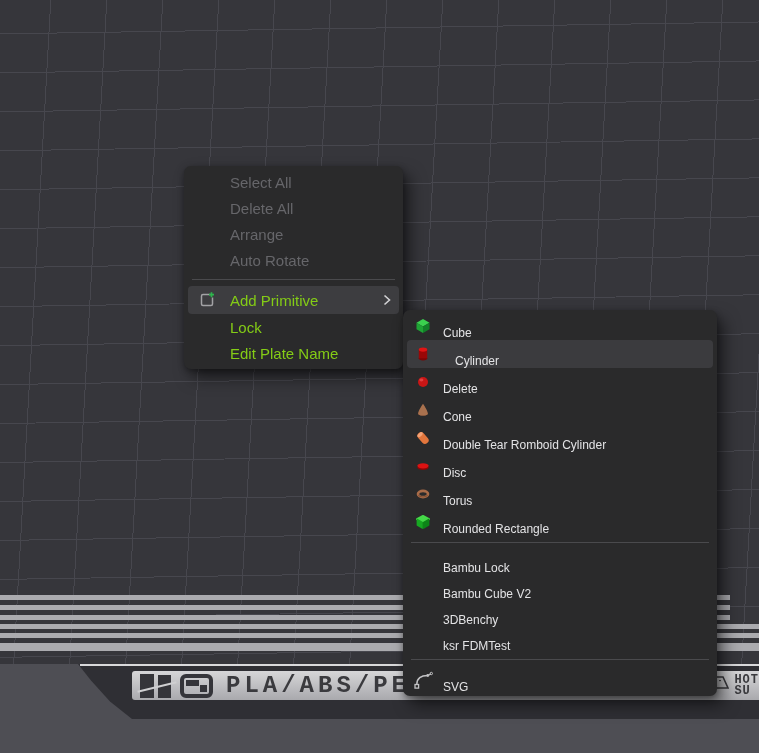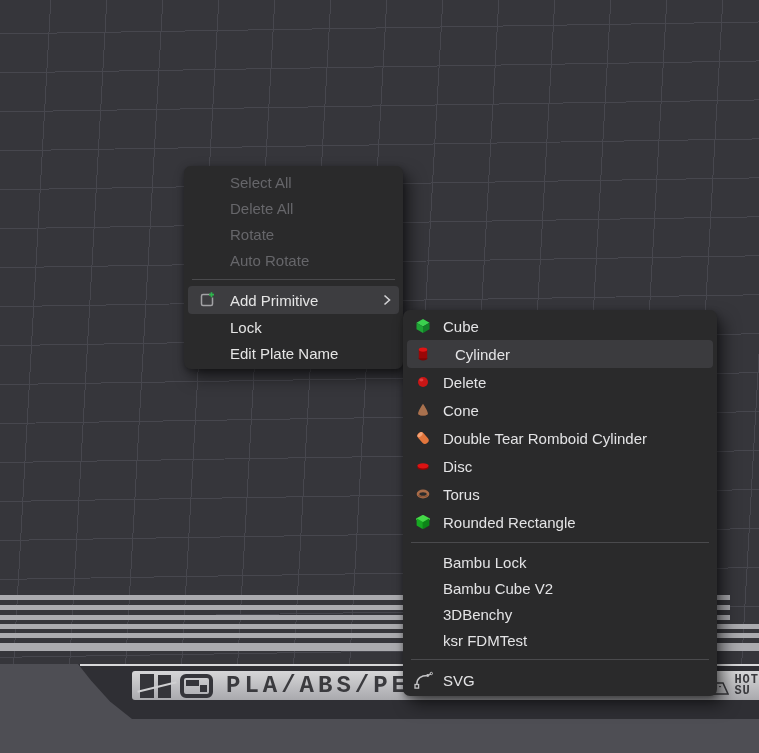--- a/index.html
+++ b/index.html
@@ -41,41 +41,41 @@
   .logo1 .bl{left:0;top:0;width:14px;height:24px;}
   .logo1 .br{left:18px;top:1px;width:13px;height:23px;}
   .logo1 .diag{position:absolute;left:-3px;top:12px;width:40px;height:2px;background:#cfcfd1;
        transform:rotate(-14deg);}
   .logo2{position:relative;width:33px;height:24px;flex:0 0 auto;box-sizing:border-box;
        border:4px solid #35353a;border-radius:6px;}
   .logo2 .g1{position:absolute;left:2px;top:2px;right:10px;bottom:8px;background:#35353a;}
   .logo2 .g2{position:absolute;right:2px;bottom:2px;width:7px;height:7px;background:#35353a;}
   .plate-label{margin-left:6px;font-family:"Liberation Mono",monospace;font-weight:bold;
        font-size:24px;letter-spacing:4px;color:#3a3a3e;white-space:nowrap;}
-  .hot-group{margin-left:auto;display:flex;align-items:flex-end;gap:5px;flex:0 0 auto;}
+  .hot-group{margin-left:auto;display:flex;align-items:flex-start;gap:5px;flex:0 0 auto;}
   .hot-text{font-family:"Liberation Mono",monospace;font-weight:bold;font-size:12px;
        line-height:10.5px;letter-spacing:1px;color:#3a3a3e;white-space:nowrap;}
 
   
   .menu{position:absolute;background:#2a2a2b;border-radius:7px;z-index:10;
         box-shadow:7px 9px 16px rgba(0,0,0,0.5), 0 2px 6px rgba(0,0,0,0.35);}
   #main-menu{left:184px;top:166px;width:219px;padding:3px 0;text-align:right;}
   #sub-menu{left:403px;top:310px;width:314px;padding:2px 0;}
 
   .mi{position:relative;display:flex;align-items:center;height:26px;margin:0 4px;
-      border-radius:4px;font-size:15px;color:#e5e5e5;padding:0 8px 0 42px;cursor:default;}
+      border-radius:4px;font-size:15px;color:#84cc16;padding:0 8px 0 42px;cursor:default;}
   .mi.disabled{color:#66666a;}
   .mi.hl{background:#3d3d40;}
   .mi.tall{height:28px;}
   .mi .ico{position:absolute;left:10px;top:50%;transform:translateY(-50%);
       width:18px;height:18px;display:flex;align-items:center;justify-content:center;}
   .mi .chev{margin-left:auto;display:flex;align-items:center;}
 
-  .smi{position:relative;display:flex;align-items:center;height:28px;margin:0 4px;
-      border-radius:4px;font-size:15px;color:#e3e3e5;padding:0 8px 0 36px;cursor:default;}
+  .smi{position:relative;display:flex;align-items:flex-end;height:28px;margin:0 4px;
+      border-radius:4px;font-size:12px;color:#e3e3e5;padding:0 8px 0 36px;cursor:default;}
   .smi.hl{background:#3b3b3e;padding-left:48px;}
   .smi.short{height:26px;}
   .smi .ico{position:absolute;left:6px;top:50%;transform:translateY(-50%);
       width:20px;height:20px;display:flex;align-items:center;justify-content:center;}
 
   .sep{height:1px;background:#4a4a4d;margin:6px 8px;}
 </style>
 </head>
 <body>
 
@@ -119,21 +119,21 @@
   </div>
 
   <div class="menu" id="main-menu">
     <div class="mi disabled">
       <span>Select All</span>
     </div>
     <div class="mi disabled">
       <span>Delete All</span>
     </div>
     <div class="mi disabled">
-      <span>Rotate</span>
+      <span>Arrange</span>
     </div>
     <div class="mi disabled">
       <span>Auto Rotate</span>
     </div>
 
     <div class="sep"></div>
 
     <div class="mi hl tall">
       <span class="ico">
         <svg width="18" height="18" viewBox="0 0 18 18">

